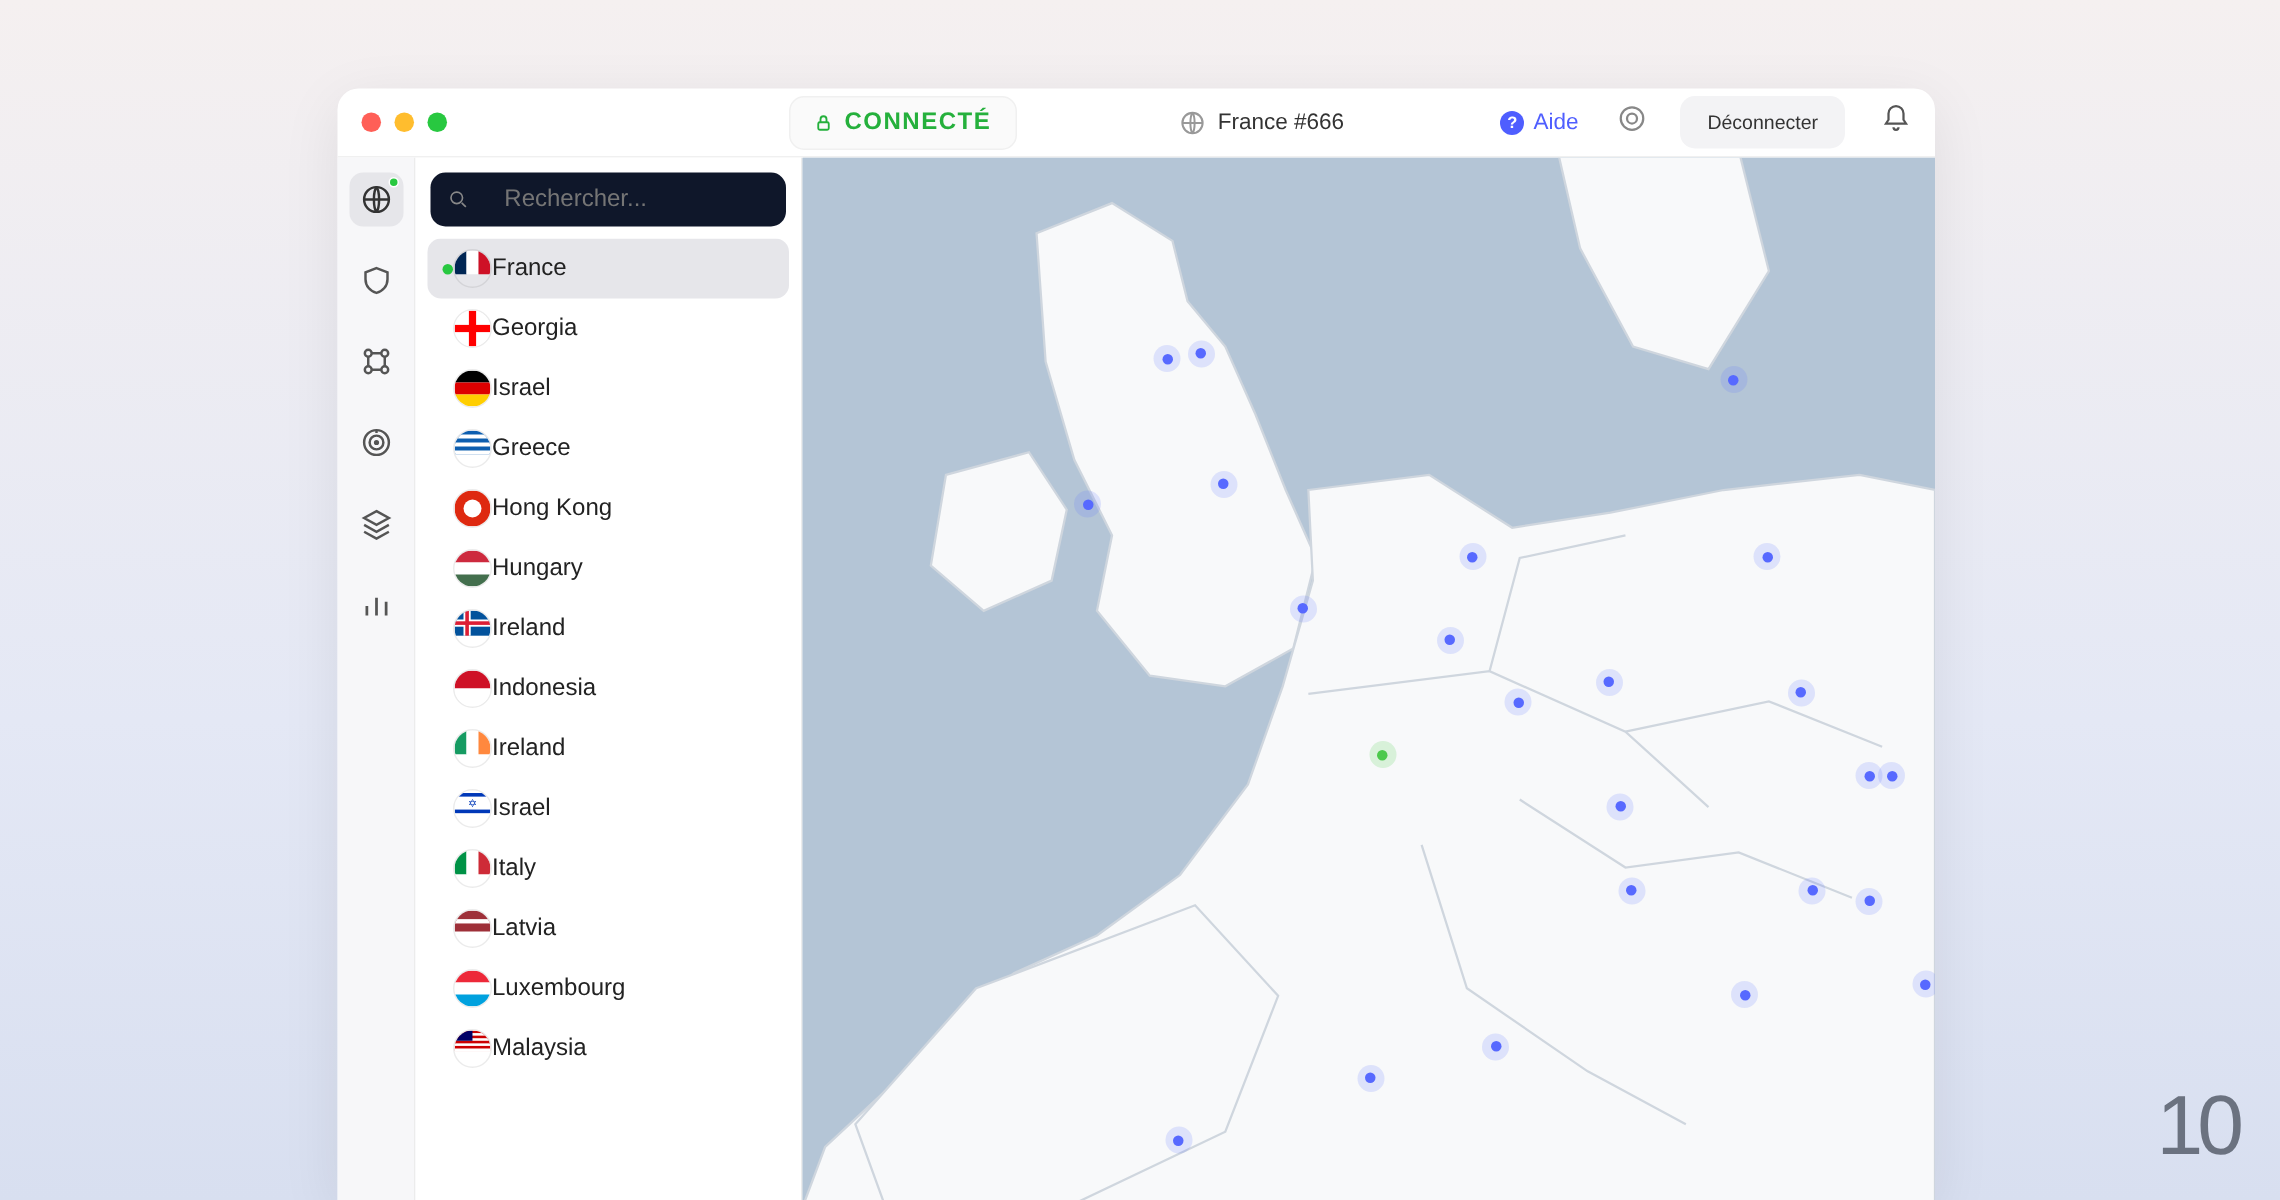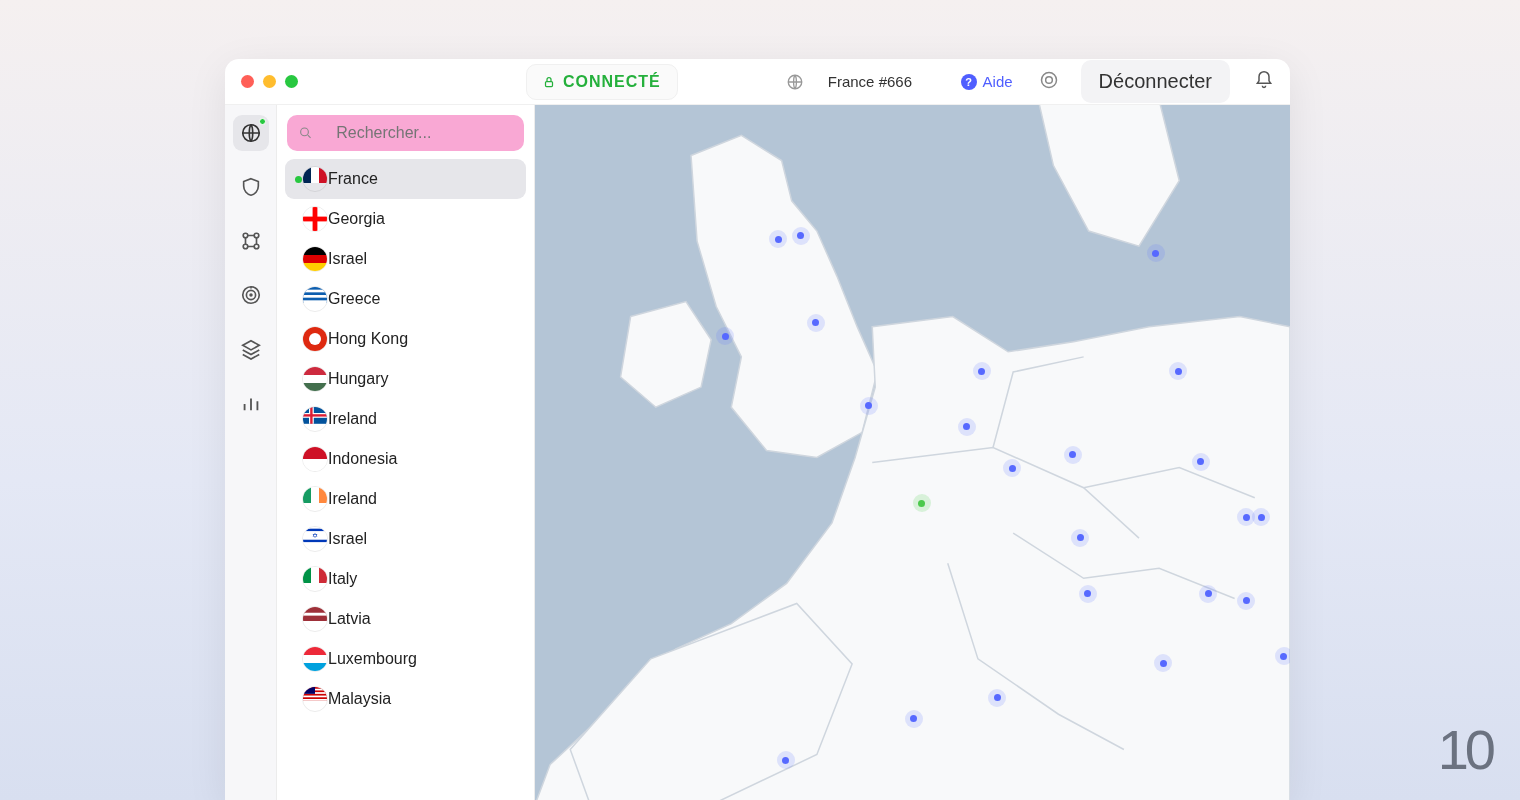--- a/index.html
+++ b/index.html
@@ -7,33 +7,33 @@
 .window { position: absolute; left: 225px; top: 59px; width: 1065px; height: 741px; background: #fff; border-radius: 14px 14px 0 0; box-shadow: 0 10px 40px rgba(0,0,0,0.08); overflow: hidden; display: flex; flex-direction: column; }
 .titlebar { height: 46px; display: flex; align-items: center; padding: 0 16px; gap: 8px; border-bottom: 1px solid #f0f0f0; }
 .traffic { display: flex; gap: 9px; margin-right: 20px; }
 .dot { width: 13px; height: 13px; border-radius: 50%; }
 .dot.red { background: #ff5f57; }
 .dot.yellow { background: #ffbd2e; }
 .dot.green { background: #28c840; }
 .status-pill { display: flex; align-items: center; gap: 8px; background: #fafafa; border: 1px solid #f0f0f0; border-radius: 10px; padding: 8px 16px; margin-left: 200px; }
 .lock-icon { width: 12px; height: 12px; }
 .status-text { color: #25b03c; font-weight: 600; font-size: 16px; letter-spacing: 1px; }
-.server-info { display: flex; align-items: flex-start; gap: 24px; margin-left: 100px; font-size: 15px; color: #333; }
+.server-info { display: flex; align-items: flex-start; gap: 8px; margin-left: 100px; font-size: 15px; color: #333; }
 .help-link { display: flex; align-items: center; gap: 6px; color: #4f5eff; font-size: 15px; margin-left: auto; cursor: pointer; }
 .help-badge { width: 16px; height: 16px; border-radius: 50%; background: #4f5eff; color: #fff; font-size: 11px; display: flex; align-items: center; justify-content: center; font-weight: bold; }
 .threat-icon { margin-left: 18px; color: #888; cursor: pointer; }
-.disconnect-btn { margin-left: 14px; background: #f3f3f5; border: none; border-radius: 10px; padding: 10px 18px; font-size: 20px; color: #333; cursor: pointer; }
+.disconnect-btn { margin-left: 14px; background: #f3f3f5; border: none; border-radius: 10px; padding: 10px 18px; font-size: 13px; color: #333; cursor: pointer; }
 .bell-icon { margin-left: 16px; color: #555; cursor: pointer; }
 .body { flex: 1; display: flex; overflow: hidden; }
 .nav-rail { width: 52px; background: #f7f7f9; display: flex; flex-direction: column; align-items: center; padding-top: 10px; gap: 18px; border-right: 1px solid #ececec; }
 .nav-item { width: 36px; height: 36px; display: flex; align-items: center; justify-content: center; border-radius: 9px; cursor: pointer; color: #555; position: relative; }
 .nav-item.active { background: #e6e6ea; }
 .nav-item .indicator { position: absolute; top: 3px; right: 3px; width: 7px; height: 7px; background: #28c840; border-radius: 50%; border: 1px solid #fff; }
 .side-panel { width: 258px; background: #fff; border-right: 1px solid #ececec; display: flex; flex-direction: column; }
-.search-box { margin: 10px 10px 8px 10px; background: #f9a8d4; border-radius: 10px; display: flex; align-items: center; padding: 9px 12px; gap: 24px; }
+.search-box { margin: 10px 10px 8px 10px; background: #0f172a; border-radius: 10px; display: flex; align-items: center; padding: 9px 12px; gap: 24px; }
 .search-box input { border: none; background: transparent; font-size: 16px; color: #666; outline: none; width: 100%; }
 .country-list { flex: 1; overflow-y: auto; padding: 0 8px 10px 8px; position: relative; }
 .country-list::-webkit-scrollbar { width: 8px; }
 .country-list::-webkit-scrollbar-thumb { background: #c6c6ca; border-radius: 4px; }
 .country-item { display: flex; align-items: center; padding: 7px 10px; border-radius: 9px; cursor: pointer; font-size: 16px; color: #222; }
 .country-item.selected { background: #e6e6ea; }
 .conn-dot { width: 7px; height: 7px; border-radius: 50%; background: #28c840; flex-shrink: 0; }
 .conn-dot.inv { visibility: hidden; }
 .flag { width: 26px; height: 26px; border-radius: 50%; flex-shrink: 0; overflow: hidden; border: 1px solid rgba(0,0,0,0.08); }
 .map { flex: 1; background: #b4c5d6; position: relative; overflow: hidden; }

